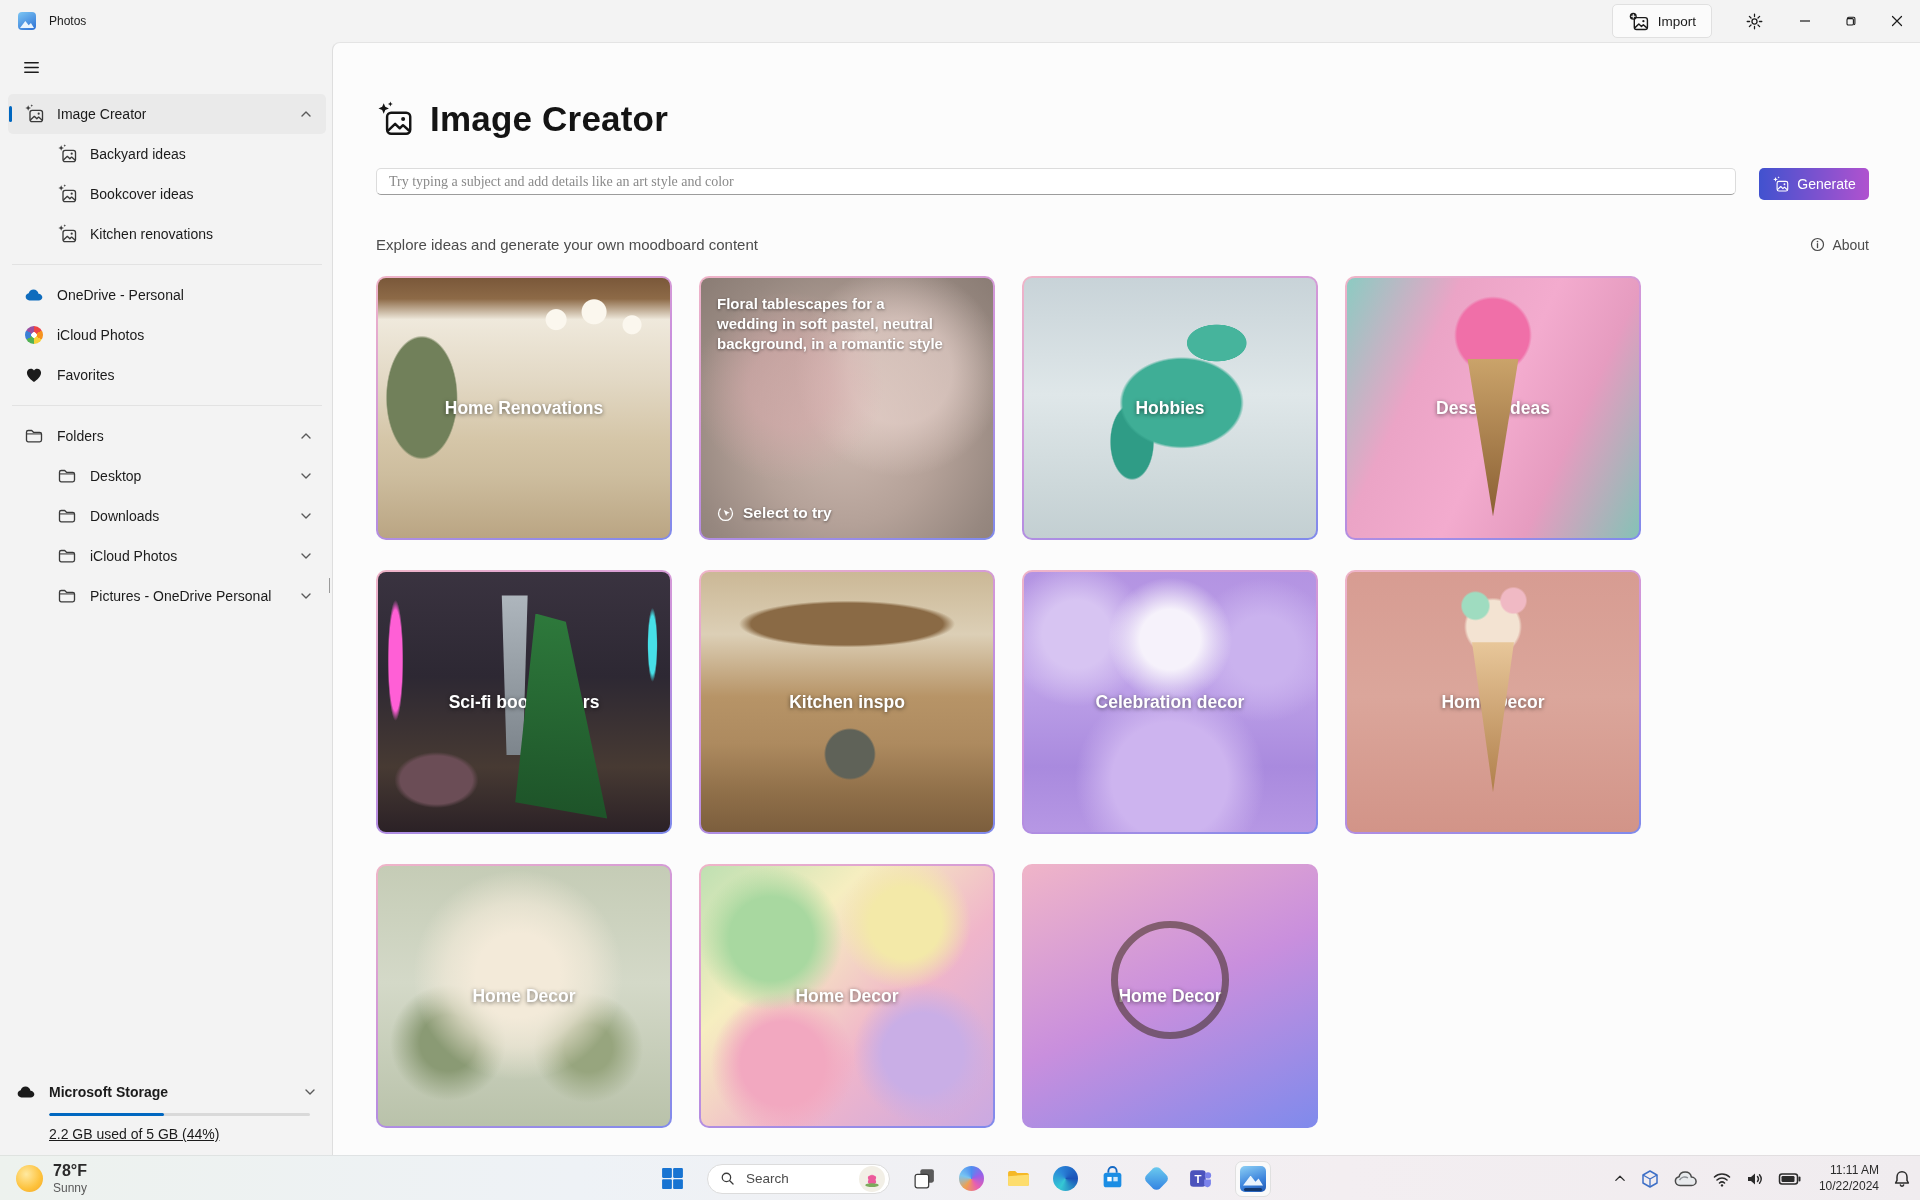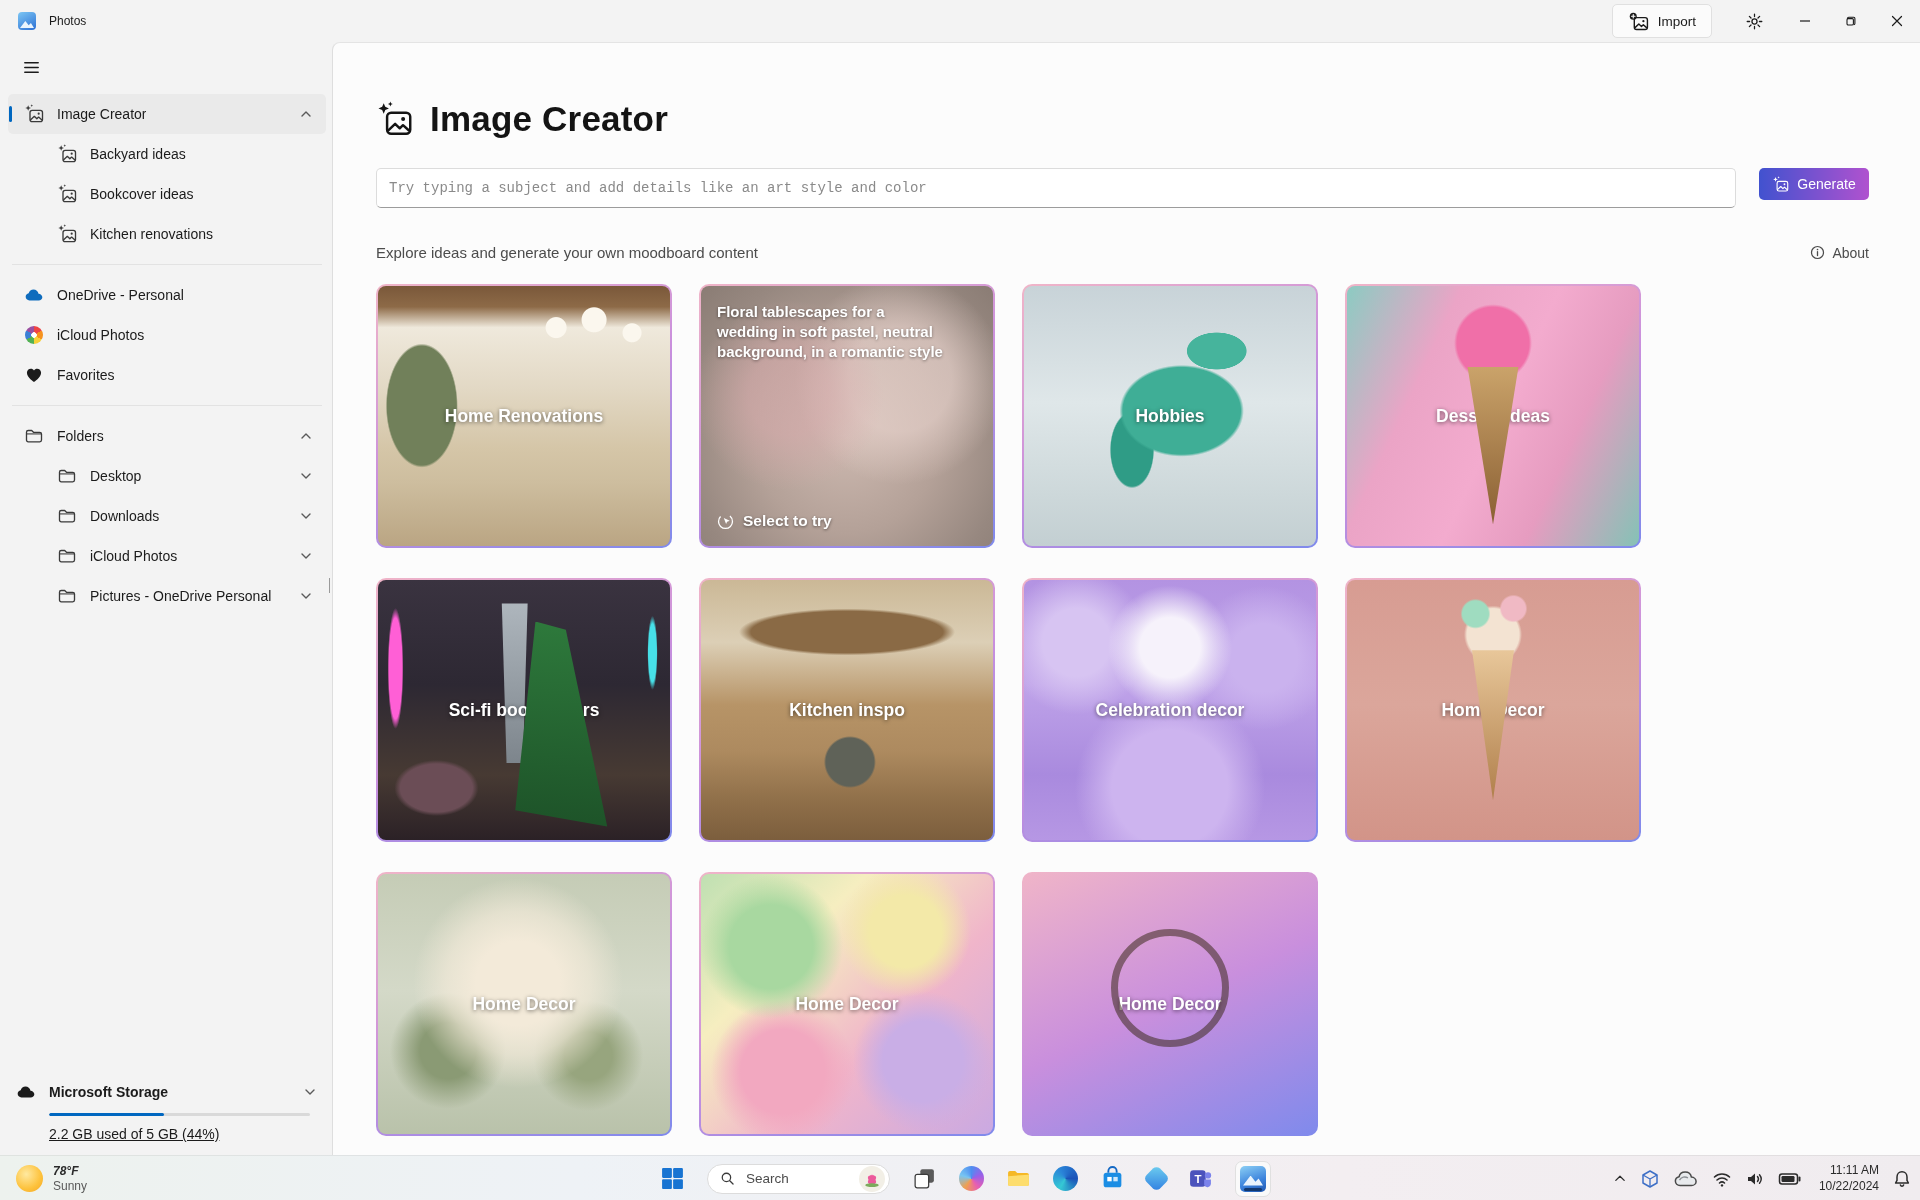--- a/index.html
+++ b/index.html
@@ -40,21 +40,21 @@
   .storage-fill{height:100%;background:#0067c0;border-radius:2px;}
   .storage-usage{margin-left:33px;font-size:14px;color:#1b1b1b;text-decoration:underline;}
 
   
   .main{position:absolute;top:42px;left:332px;right:0;bottom:45px;background:#fcfcfc;border-top-left-radius:8px;border-left:1px solid #dedede;border-top:1px solid #e4e4e4;box-sizing:border-box;padding:0 51px 0 43px;overflow:hidden;}
   .drag-handle{position:absolute;left:329px;top:578px;width:5px;height:15px;border-left:1.5px solid #9a9a9a;border-right:1.5px solid #9a9a9a;}
   .page-head{display:flex;align-items:center;gap:17px;margin-top:56px;}
   .page-head-ic{width:37px;height:37px;color:#141414;}
   .page-title{font-size:35px;font-weight:600;color:#141414;letter-spacing:.2px;}
   .prompt-row{display:flex;gap:23px;margin-top:29px;}
-  .prompt-input{flex:1;height:40px;box-sizing:border-box;border:1px solid #dcdcdc;border-bottom-color:#9c9c9c;border-radius:5px;background:#fff;padding:0 12px;font-size:14px;font-family:Liberation Mono, monospace;color:#a16207;}
+  .prompt-input{flex:1;height:27px;box-sizing:border-box;border:1px solid #dcdcdc;border-bottom-color:#9c9c9c;border-radius:5px;background:#fff;padding:0 12px;font-size:14px;font-family:Liberation Serif, serif;color:#a16207;}
   .prompt-input::placeholder{color:#8a8a8a;}
   .generate-btn{width:110px;height:32px;border:none;border-radius:5px;display:flex;align-items:center;justify-content:center;gap:8px;color:#fff;font-size:14px;font-family:"Liberation Sans",sans-serif;background:linear-gradient(90deg,#4152cf,#b052cf);}
   .explore-row{display:flex;align-items:center;justify-content:space-between;margin-top:36px;}
   .section-heading{font-size:15px;color:#4c4c4c;}
   .about{display:flex;align-items:center;gap:7px;font-size:14px;color:#4c4c4c;}
 
   
   .grid{margin-top:23px;display:grid;grid-template-columns:repeat(4,296px);gap:30px 27px;}
   .card{position:relative;height:264px;border-radius:10px;padding:2px;box-sizing:border-box;background:linear-gradient(155deg,#f0b5c8,#c98fdd 50%,#7f8aec 100%);}
   .card-art{position:absolute;inset:2px;border-radius:8px;overflow:hidden;}
@@ -129,21 +129,21 @@
     radial-gradient(circle at 28% 82%,#bfa488 0 24px,transparent 46px),
     radial-gradient(circle at 72% 84%,#a8capped 0 0,transparent 0),
     radial-gradient(ellipse at 50% 50%,#6b5342 0%,#55402f 55%,#3c2c20 100%);}
   .art-12::after{content:"";position:absolute;left:50%;top:44%;width:104px;height:104px;transform:translate(-50%,-50%);border-radius:50%;border:7px solid rgba(60,42,28,.55);}
 
   
   .taskbar{position:absolute;left:0;right:0;bottom:0;height:45px;background:linear-gradient(90deg,#edf2ee 0%,#eef2f6 30%,#f3eef1 70%,#f0ecef 100%);border-top:1px solid rgba(0,0,0,.06);box-sizing:border-box;}
   .tb-left{position:absolute;left:10px;top:0;height:45px;display:flex;align-items:center;gap:10px;padding:0 6px;}
   .sun{width:27px;height:27px;border-radius:50%;background:radial-gradient(circle at 38% 34%,#ffe9a0,#fdc23c 60%,#f5a623 100%);}
   .weather-text{display:flex;flex-direction:column;line-height:1.25;}
-  .weather-temp{font-size:12px;color:#2b2b2b;font-weight:700;font-style:italic;}
+  .weather-temp{font-size:16px;color:#2b2b2b;font-weight:700;}
   .weather-cond{font-size:12px;color:#5a5a5a;}
   .tb-center{position:absolute;left:660px;top:0;height:45px;display:flex;align-items:center;gap:22px;}
   .start-ic{width:25px;height:25px;}
   .search-pill{display:flex;align-items:center;gap:9px;width:183px;height:30px;background:#fff;border:1px solid #dcdcdc;border-radius:16px;padding:0 4px 0 12px;box-sizing:border-box;}
   .search-pill input{border:none;outline:none;flex:1;min-width:0;font-size:13.5px;font-family:"Liberation Sans",sans-serif;color:#333;background:transparent;}
   .search-pill input::placeholder{color:#4c4c4c;}
   .lotus{width:26px;height:26px;border-radius:50%;background:#f2efe6;display:flex;align-items:center;justify-content:center;flex:0 0 26px;}
   .tb-ic{width:25px;height:25px;display:block;}
   .active-app{width:36px;height:36px;background:#fafafa;border:1px solid #e0e0e0;border-radius:7px;display:flex;align-items:center;justify-content:center;box-sizing:border-box;}
   .photos-tb{width:26px;height:26px;border-radius:5px;background:linear-gradient(160deg,#8cd0f5 0%,#3b82dc 60%,#1f56b0 100%);position:relative;overflow:hidden;}

